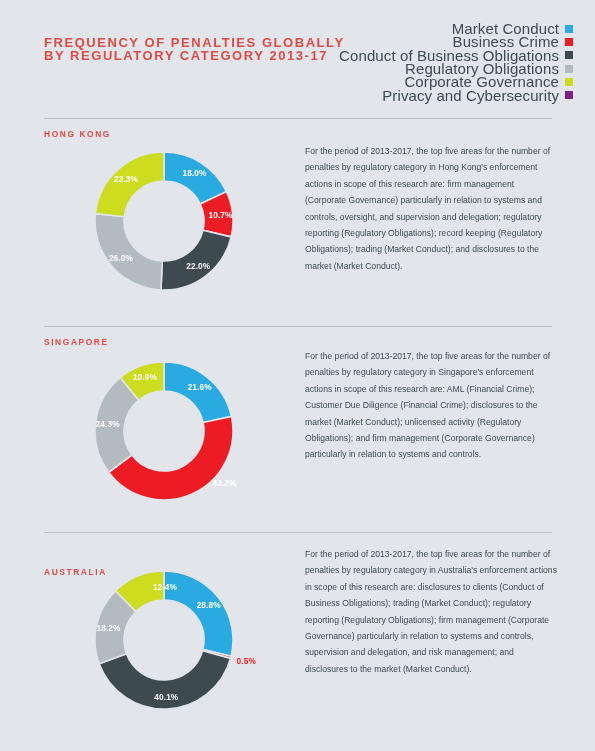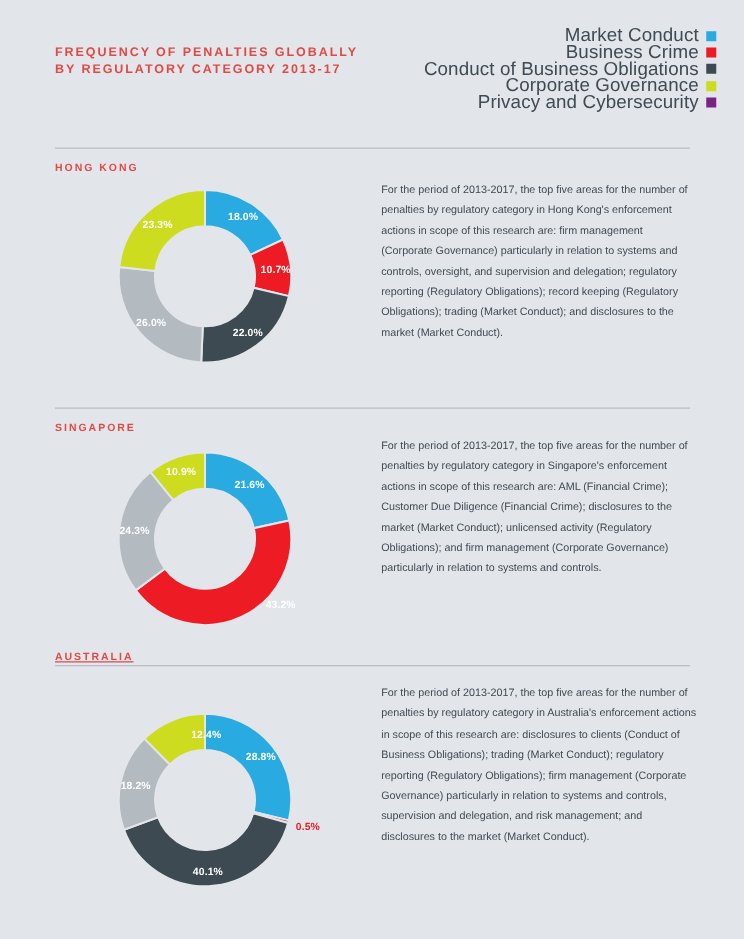--- a/index.html
+++ b/index.html
@@ -8,21 +8,21 @@
     background:#e2e5ea;
     font-family:"Liberation Sans", sans-serif;
     overflow:hidden;
     position:relative;
   }
   .page { position:relative; width:595px; height:751px; }
 
   
   .title {
     position:absolute; left:44px; top:37px;
-    font-size:10px; font-weight:bold;
+    font-size:13px; font-weight:bold;
     letter-spacing:1.55px; line-height:12.8px;
     color:#e04a44; text-transform:uppercase;
   }
   .title div { white-space:nowrap; }
 
   .legend { position:absolute; right:22px; top:22px; width:300px; }
   .legend-row {
     display:flex; align-items:center; justify-content:flex-end;
     height:13.3px;
   }
@@ -78,20 +78,24 @@
       </div>
       <div class="legend-row">
         <span class="legend-label">Business Crime</span>
         <span class="legend-sw" style="background: rgb(237, 28, 36);"></span>
       </div>
       <div class="legend-row">
         <span class="legend-label">Conduct of Business Obligations</span>
         <span class="legend-sw" style="background: rgb(62, 74, 82);"></span>
       </div>
       <div class="legend-row">
+        <span class="legend-label">Regulatory Obligations</span>
+        <span class="legend-sw" style="background: rgb(179, 186, 192);"></span>
+      </div>
+      <div class="legend-row">
         <span class="legend-label">Corporate Governance</span>
         <span class="legend-sw" style="background: rgb(205, 220, 31);"></span>
       </div>
       <div class="legend-row">
         <span class="legend-label">Privacy and Cybersecurity</span>
         <span class="legend-sw" style="background: rgb(123, 35, 130);"></span>
       </div>
     </div>
 
   <div id="sections">
@@ -126,21 +130,21 @@
             <path d="M 27.352658827994397 17.559288846287373 A 69 69 0 0 1 70.99999999999999 2 L 70.99999999999999 31 A 40 40 0 0 0 45.697193523475015 40.01987759205065 Z" fill="#cddc1f" stroke="#e2e5ea" stroke-width="1.6"></path>
           </svg>
           <div class="slice-label" style="left: 106.665px; top: 26.7678px; text-align: right;">21.6%</div>
           <div class="slice-label" style="left: 94.5448px; top: 122.712px; margin-left: 37px;">43.2%</div>
           <div class="slice-label" style="left: 14.6059px; top: 64.0557px;">24.3%</div>
           <div class="slice-label" style="left: 51.921px; top: 17.479px;">10.9%</div>
         </div>
       </div>
       <div class="section">
         <div class="rule" style="top: 532px;"></div>
-        <div class="country" style="top: 520px; text-decoration: underline;">AUSTRALIA</div>
+        <div class="country" style="top: 567px;">AUSTRALIA</div>
         <div class="para" style="top: 546px;">For the period of 2013-2017, the top five areas for the number of penalties by regulatory category in Australia's enforcement actions in scope of this research are: disclosures to clients (Conduct of Business Obligations); trading (Market Conduct); regulatory reporting (Regulatory Obligations); firm management (Corporate Governance) particularly in relation to systems and controls, supervision and delegation, and risk management; and disclosures to the market (Market Conduct).</div>
         <div class="donut-wrap" style="left: 93px; top: 569px; width: 142px; height: 142px;">
           <svg width="142" height="142" class="donut">
             <path d="M 71 2 A 69 69 0 0 1 138.0425895711125 87.318430794637 L 109.86526931658696 80.45995988094899 A 40 40 0 0 0 71 31 Z" fill="#29abe2" stroke="#e2e5ea" stroke-width="1.6"></path>
             <path d="M 138.0425895711125 87.318430794637 A 69 69 0 0 1 137.4969338020107 89.4162372631059 L 109.54894713160039 81.67607957281501 A 40 40 0 0 0 109.86526931658696 80.45995988094899 Z" fill="#ed1c24" stroke="#e2e5ea" stroke-width="1.6"></path>
             <path d="M 137.4969338020107 89.4162372631059 A 69 69 0 0 1 6.22736382188269 94.7803616990417 L 33.45064569384504 84.7857169269807 A 40 40 0 0 0 109.54894713160039 81.67607957281501 Z" fill="#3e4a52" stroke="#e2e5ea" stroke-width="1.6"></path>
             <path d="M 6.22736382188269 94.7803616990417 A 69 69 0 0 1 22.51715208387936 21.904038272559355 L 42.89400120804601 42.53857291162861 A 40 40 0 0 0 33.45064569384504 84.7857169269807 Z" fill="#b3bac0" stroke="#e2e5ea" stroke-width="1.6"></path>
             <path d="M 22.51715208387936 21.904038272559355 A 69 69 0 0 1 70.99999999999993 2 L 70.99999999999996 31 A 40 40 0 0 0 42.89400120804601 42.53857291162861 Z" fill="#cddc1f" stroke="#e2e5ea" stroke-width="1.6"></path>
           </svg>
           <div class="slice-label" style="left: 115.677px; top: 35.8932px;">28.8%</div>

